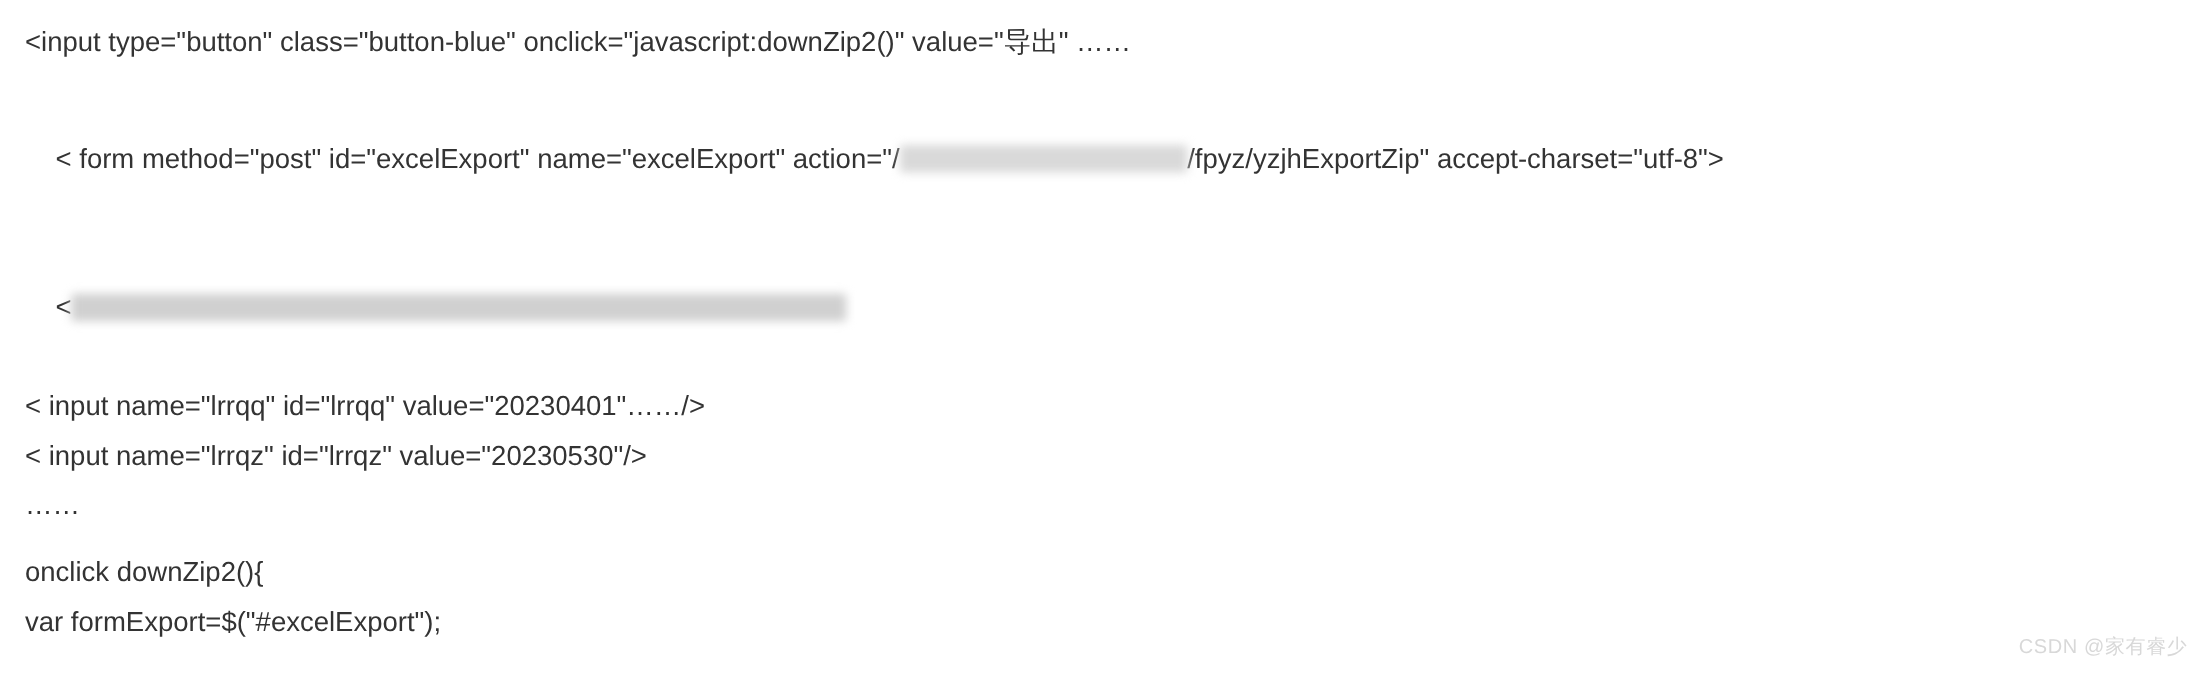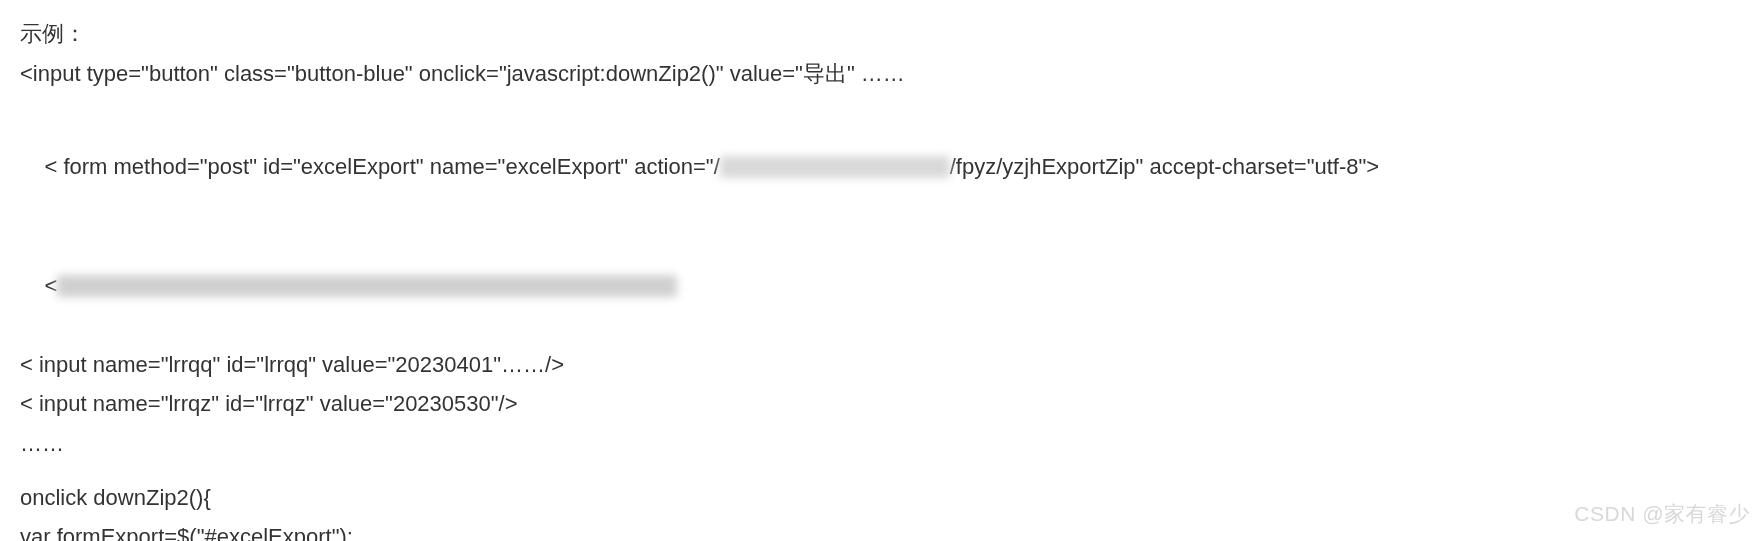--- a/index.html
+++ b/index.html
@@ -33,30 +33,29 @@
     filter: blur(4px);
     border-radius: 2px;
   }
   .blur-strip.short {
     background: #d0d0d0;
   }
   .watermark {
     position: absolute;
     right: 14px;
     bottom: 8px;
-    font-size: 21px;
+    font-size: 16px;
     color: #d8d8d8;
     letter-spacing: 0.5px;
   }
 </style>
 </head>
 <body>
 
 <div class="content">
-  <div class="line">示例：</div>
   <div class="line">&lt;input type="button" class="button-blue" onclick="javascript:downZip2()" value="导出" ……</div>
   <div class="para-gap"></div>
   <div class="line">
     <span>&lt; form method="post" id="excelExport" name="excelExport" action="/</span><span class="blur-strip" style="width:230px;"></span><span>/fpyz/yzjhExportZip" accept-charset="utf-8"&gt;</span>
   </div>
   <div class="line">
     <span>&lt;</span><span class="blur-strip short" style="width:620px;"></span>
   </div>
   <div class="line">&lt; input name="lrrqq" id="lrrqq" value="20230401"……/&gt;</div>
   <div class="line">&lt; input name="lrrqz" id="lrrqz" value="20230530"/&gt;</div>

